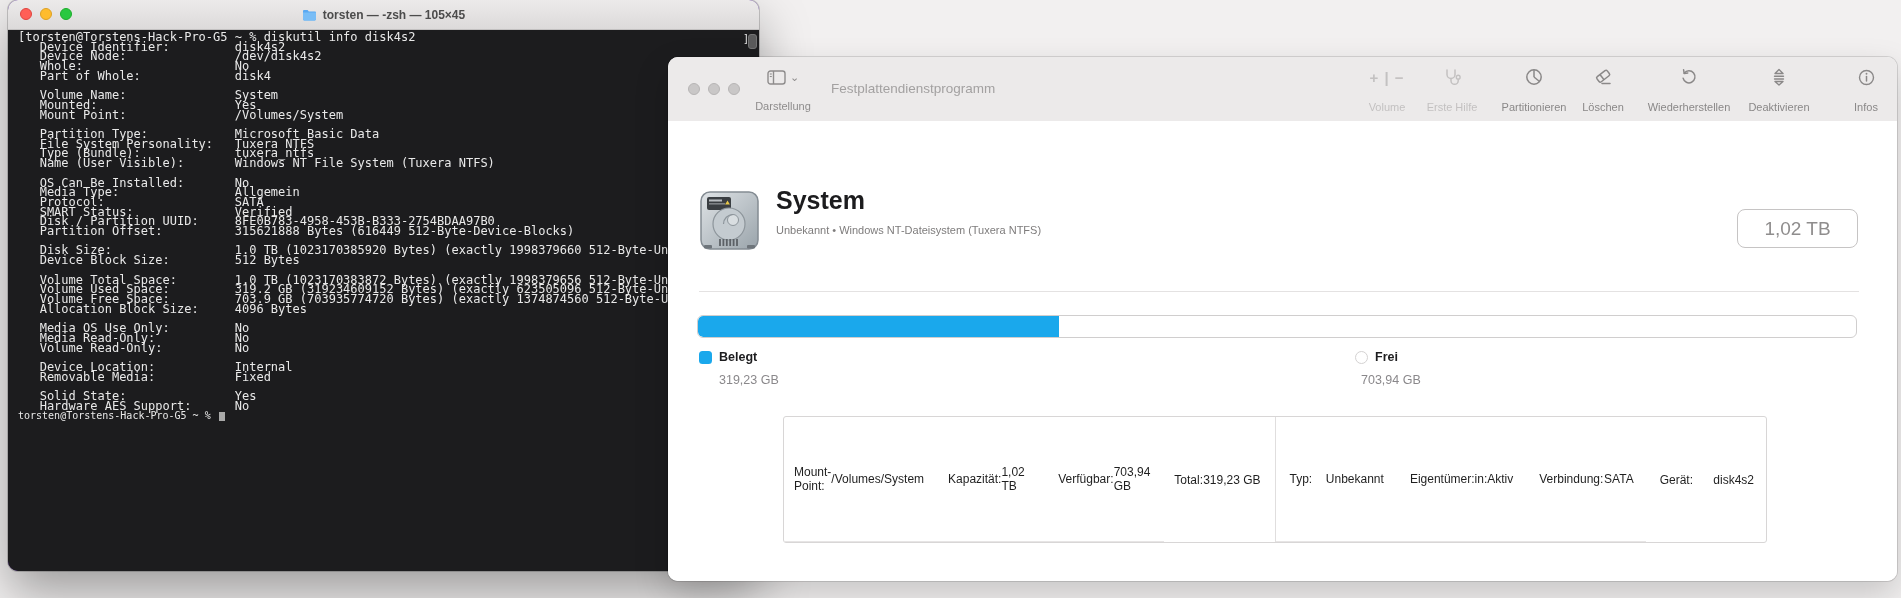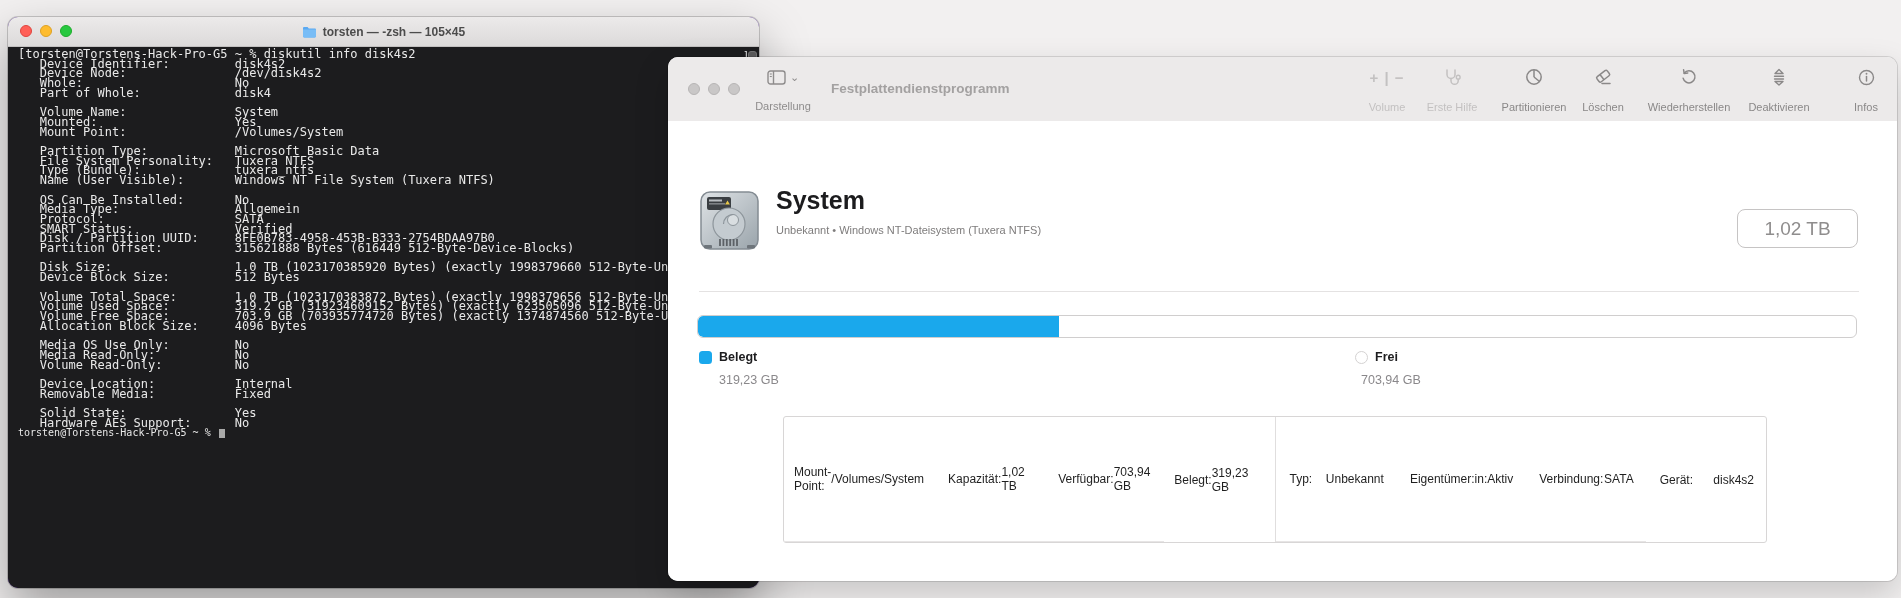--- a/index.html
+++ b/index.html
@@ -5,21 +5,21 @@
   html,body{margin:0;padding:0;background:#e9e7e7;}
   .stage{position:relative;width:1901px;height:598px;background:#f2f0f0;overflow:hidden;
          font-family:"Liberation Sans",sans-serif;}
 
   
   .window{position:absolute;border-radius:10px;}
   .lights{position:absolute;display:flex;gap:8px;}
   .light{width:12px;height:12px;border-radius:50%;box-sizing:border-box;}
 
   
-  .terminal{left:8px;top:17px;width:751px;height:571px;
+  .terminal{left:8px;top:0;width:751px;height:571px;
             box-shadow:0 0 0 1px rgba(0,0,0,.18),0 22px 50px rgba(0,0,0,.35);
             background:#4c1d95;}
   .terminal .titlebar{position:relative;height:29px;border-radius:10px 10px 0 0;
             background:linear-gradient(#eceaea,#dcdada);border-bottom:1px solid #c2c0c0;}
   .terminal .lights{left:12px;top:8px;}
   .light.red{background:#ff5f57;border:1px solid #e0443e;}
   .light.yellow{background:#febc2e;border:1px solid #dea123;}
   .light.green{background:#28c840;border:1px solid #1dad2b;}
   .terminal .titletext{position:absolute;left:0;right:0;top:0;height:29px;display:flex;
             align-items:center;justify-content:center;gap:6px;
@@ -41,21 +41,21 @@
             box-shadow:0 0 0 1px rgba(0,0,0,.12),0 14px 34px rgba(0,0,0,.18);}
   .du-toolbar{position:relative;height:64px;background:#eceaea;border-bottom:1px solid #d5d3d3;
             border-radius:10px 10px 0 0;}
   .du-toolbar .lights{left:20px;top:26px;}
   .light.inactive{background:#c9c7c7;border:1px solid #b7b5b5;}
   .du-view-btn{position:absolute;left:78px;top:11px;width:74px;height:44px;display:flex;
             flex-direction:column;align-items:center;justify-content:space-between;color:#8e8c8c;}
   .du-view-btn .vicon{display:flex;align-items:center;gap:4px;height:18px;}
   .du-view-btn .chev{font-size:11px;color:#8e8c8c;}
   .du-view-btn .vlabel{font-size:11px;color:#8e8c8c;}
-  .du-title{position:absolute;left:163px;top:24px;font-size:13.5px;font-weight:bold;color:#a3a1a1;}
+  .du-title{position:absolute;left:163px;top:24px;font-size:13.5px;font-weight:normal;color:#a3a1a1;}
   .tb-btn{position:absolute;top:10px;height:46px;display:flex;flex-direction:column;
             align-items:center;justify-content:space-between;}
   .tb-btn .ticon{height:19px;display:flex;align-items:flex-end;justify-content:center;}
   .tb-btn .tlabel{font-size:11px;white-space:nowrap;}
   .tb-on .tlabel{color:#8a8888;}
   .tb-off .tlabel{color:#c3c1c1;}
   .plusminus{font-size:15px;letter-spacing:1px;color:#c3c1c1;font-weight:bold;}
 
   .du-content{position:absolute;top:64px;left:0;right:0;bottom:0;background:#fff;
             border-radius:0 0 10px 10px;}
@@ -311,21 +311,21 @@
           </div>
           <div class="it-row">
             <span class="it-label">Kapazität:</span>
             <span class="it-value">1,02 TB</span>
           </div>
           <div class="it-row">
             <span class="it-label">Verfügbar:</span>
             <span class="it-value">703,94 GB</span>
           </div>
           <div class="it-row">
-            <span class="it-label">Belegt:</span>
+            <span class="it-label">Total:</span>
             <span class="it-value">319,23 GB</span>
           </div>
         </div>
         <div class="it-col right">
           <div class="it-row">
             <span class="it-label">Typ:</span>
             <span class="it-value">Unbekannt</span>
           </div>
           <div class="it-row">
             <span class="it-label">Eigentümer:in:</span>

